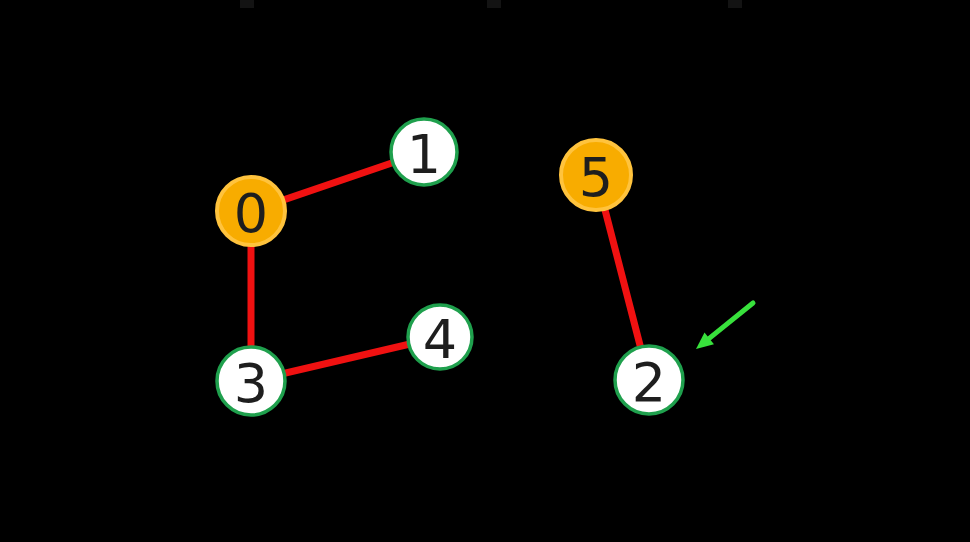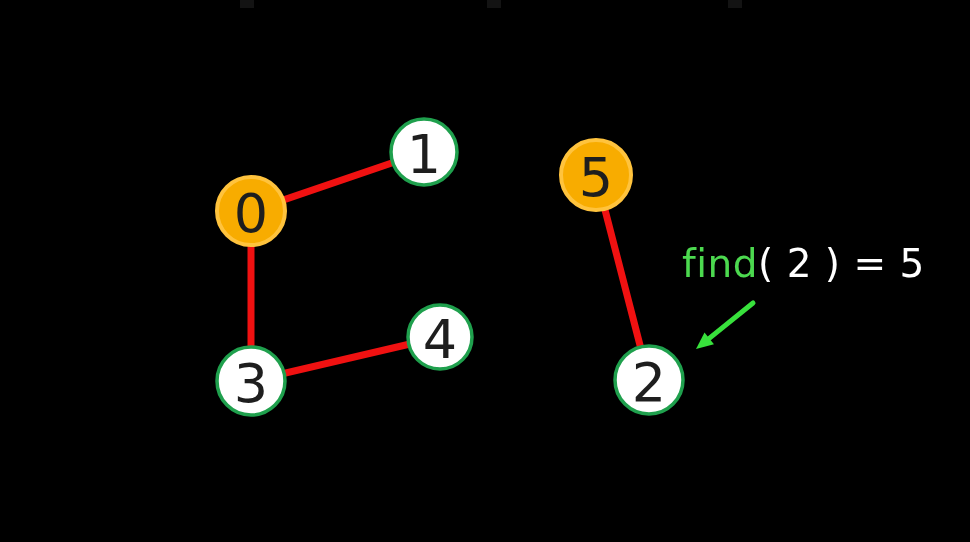--- a/index.html
+++ b/index.html
@@ -84,20 +84,17 @@
           <circle cx="649" cy="380" r="34" fill="#ffffff" stroke="#1fa04d" stroke-width="3.5"></circle>
           <text x="649" y="380" fill="#1e1e1e" text-anchor="middle" dominant-baseline="central" dy="0.05em" class="node-label">2</text>
         </g>
       </g>
     <g id="arrow-layer">
         <line x1="753" y1="303" x2="709.2293624118067" y2="338.32367243959453" stroke="#38e13c" stroke-width="5" stroke-linecap="round"></line>
         <polygon points="696,349 704.5192178998632,332.48718902262095 713.9395069237503,344.1601558565681" fill="#38e13c"></polygon>
       </g>
   </svg>
 
-  <div class="annotation">
-    <span id="find-fn" style="color: rgb(76, 217, 79);">find</span><span id="find-expr" style="color: rgb(255, 255, 255);">( 2 ) = 5</span>
-  </div>
 
   <div class="top-artifact a1"></div>
   <div class="top-artifact a2"></div>
   <div class="top-artifact a3"></div>
 </div>
 
 </body></html>

